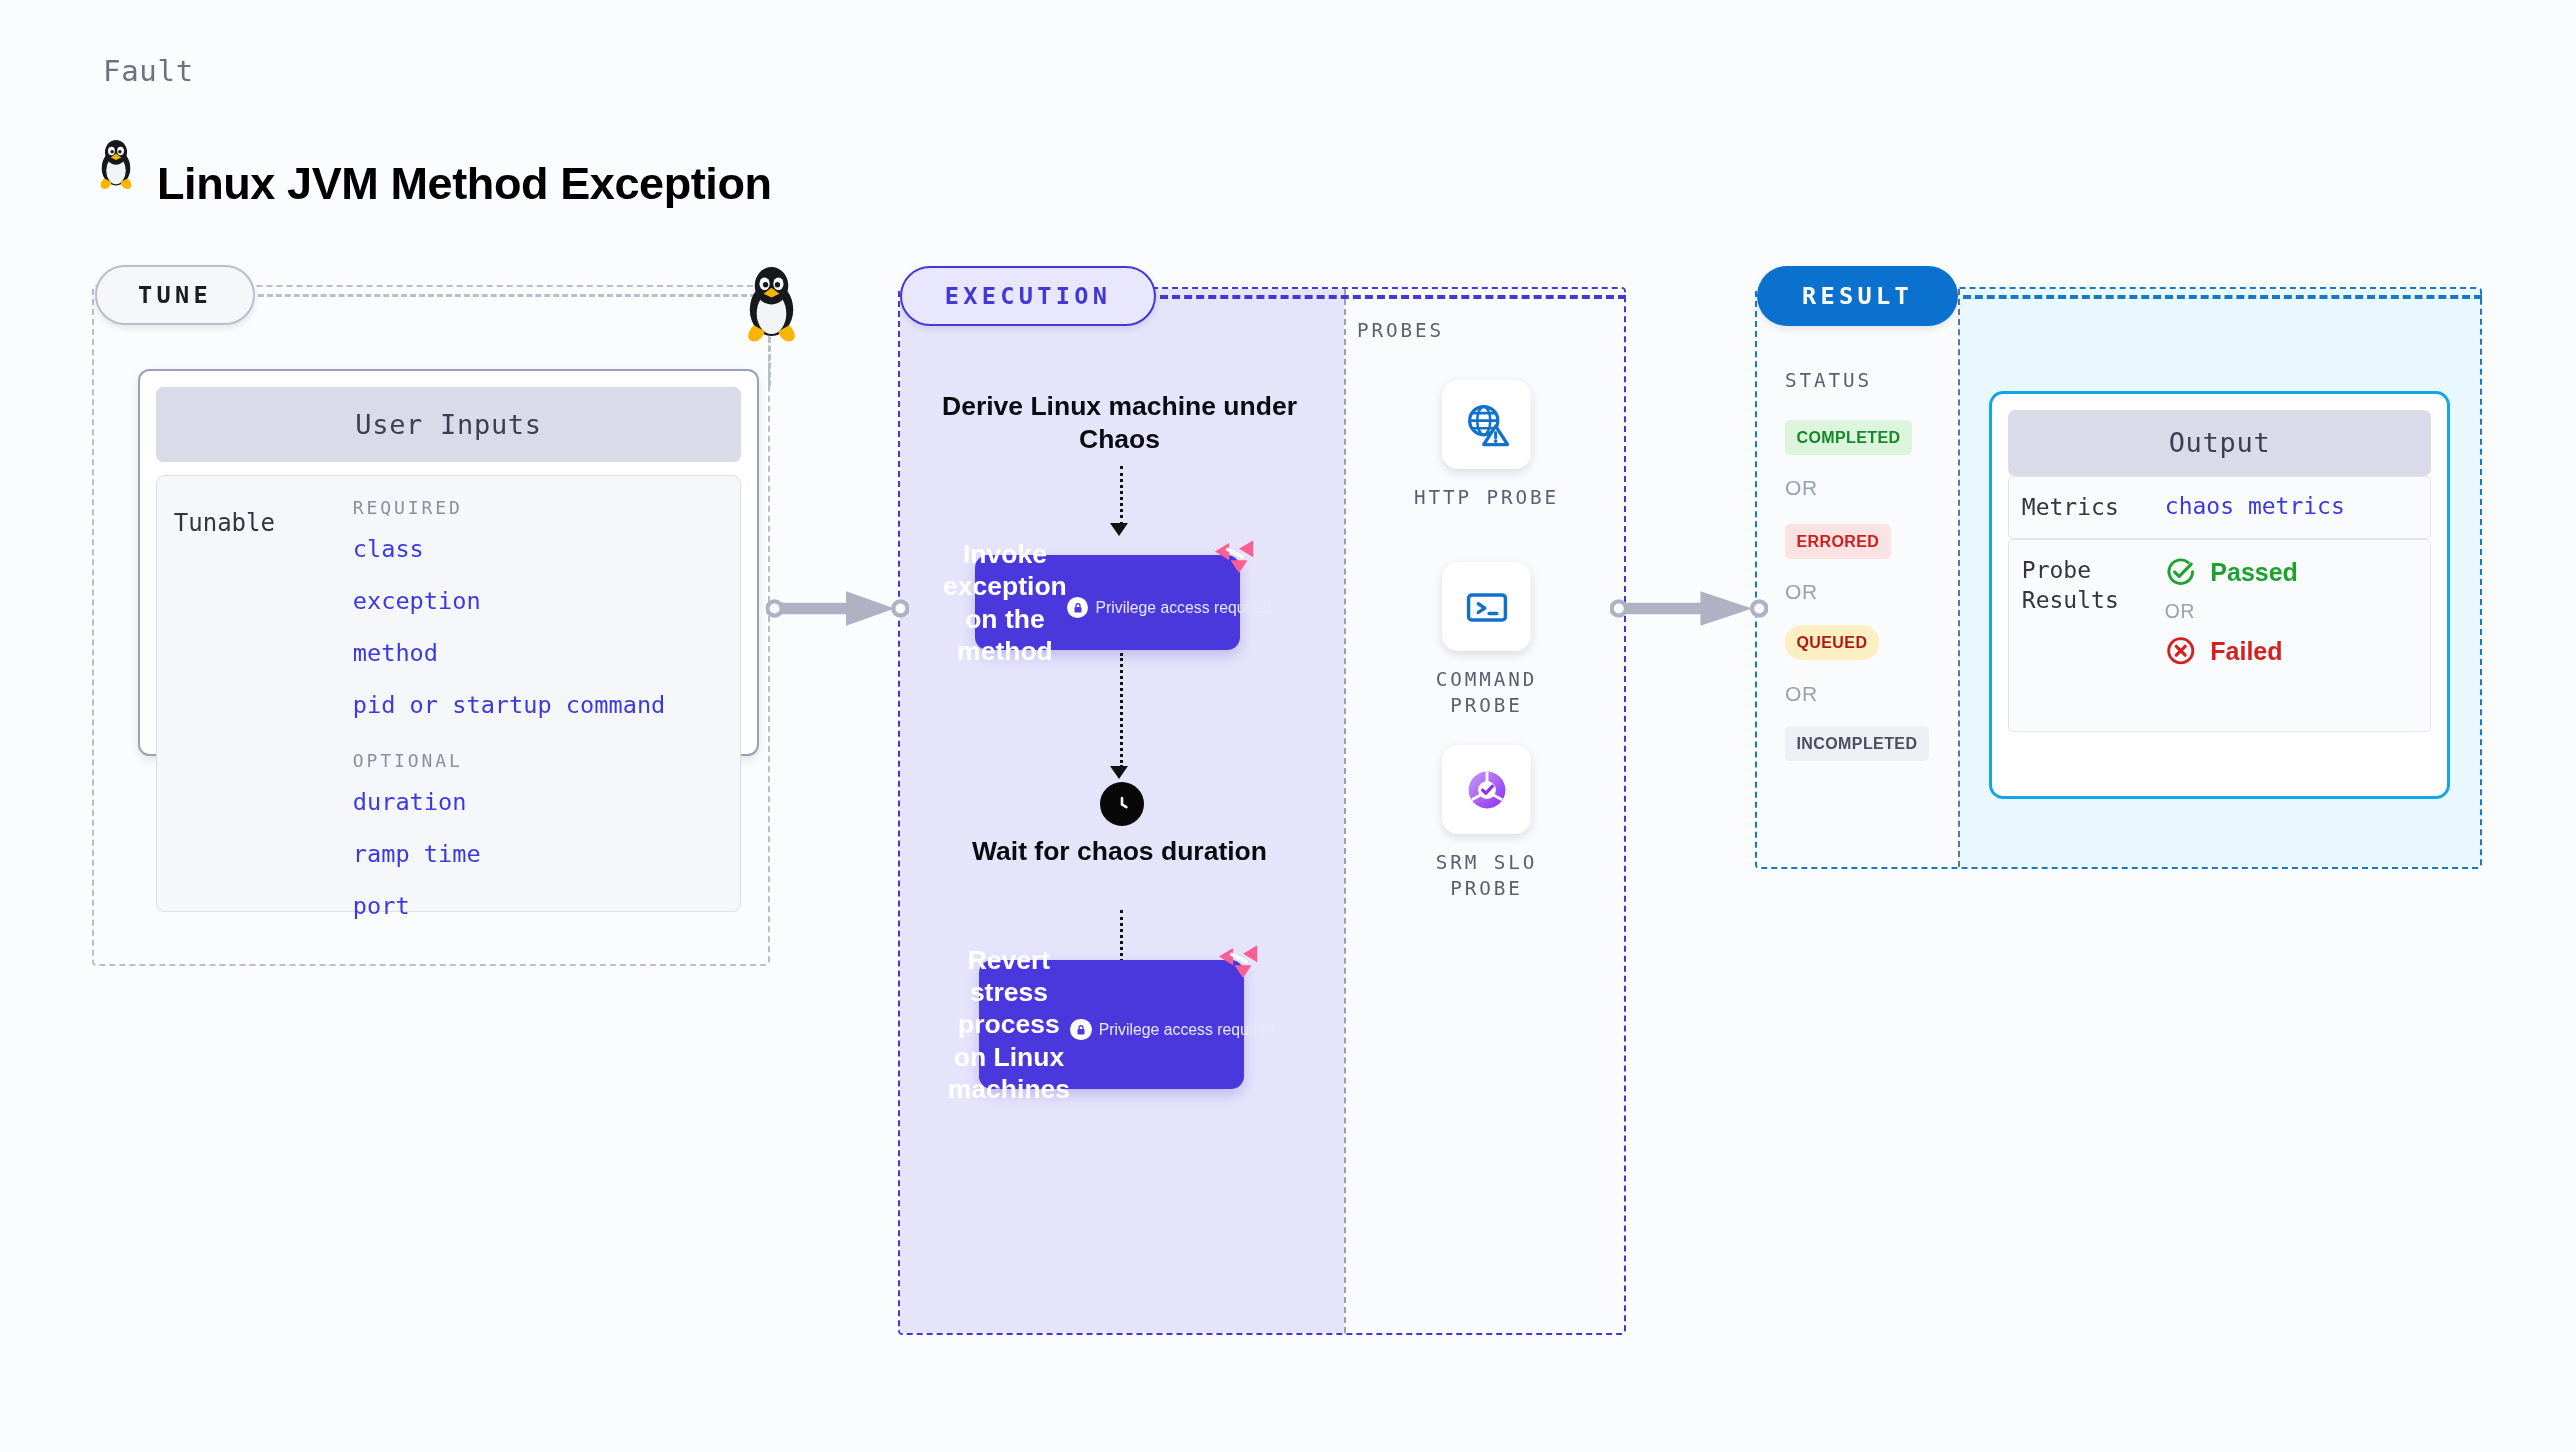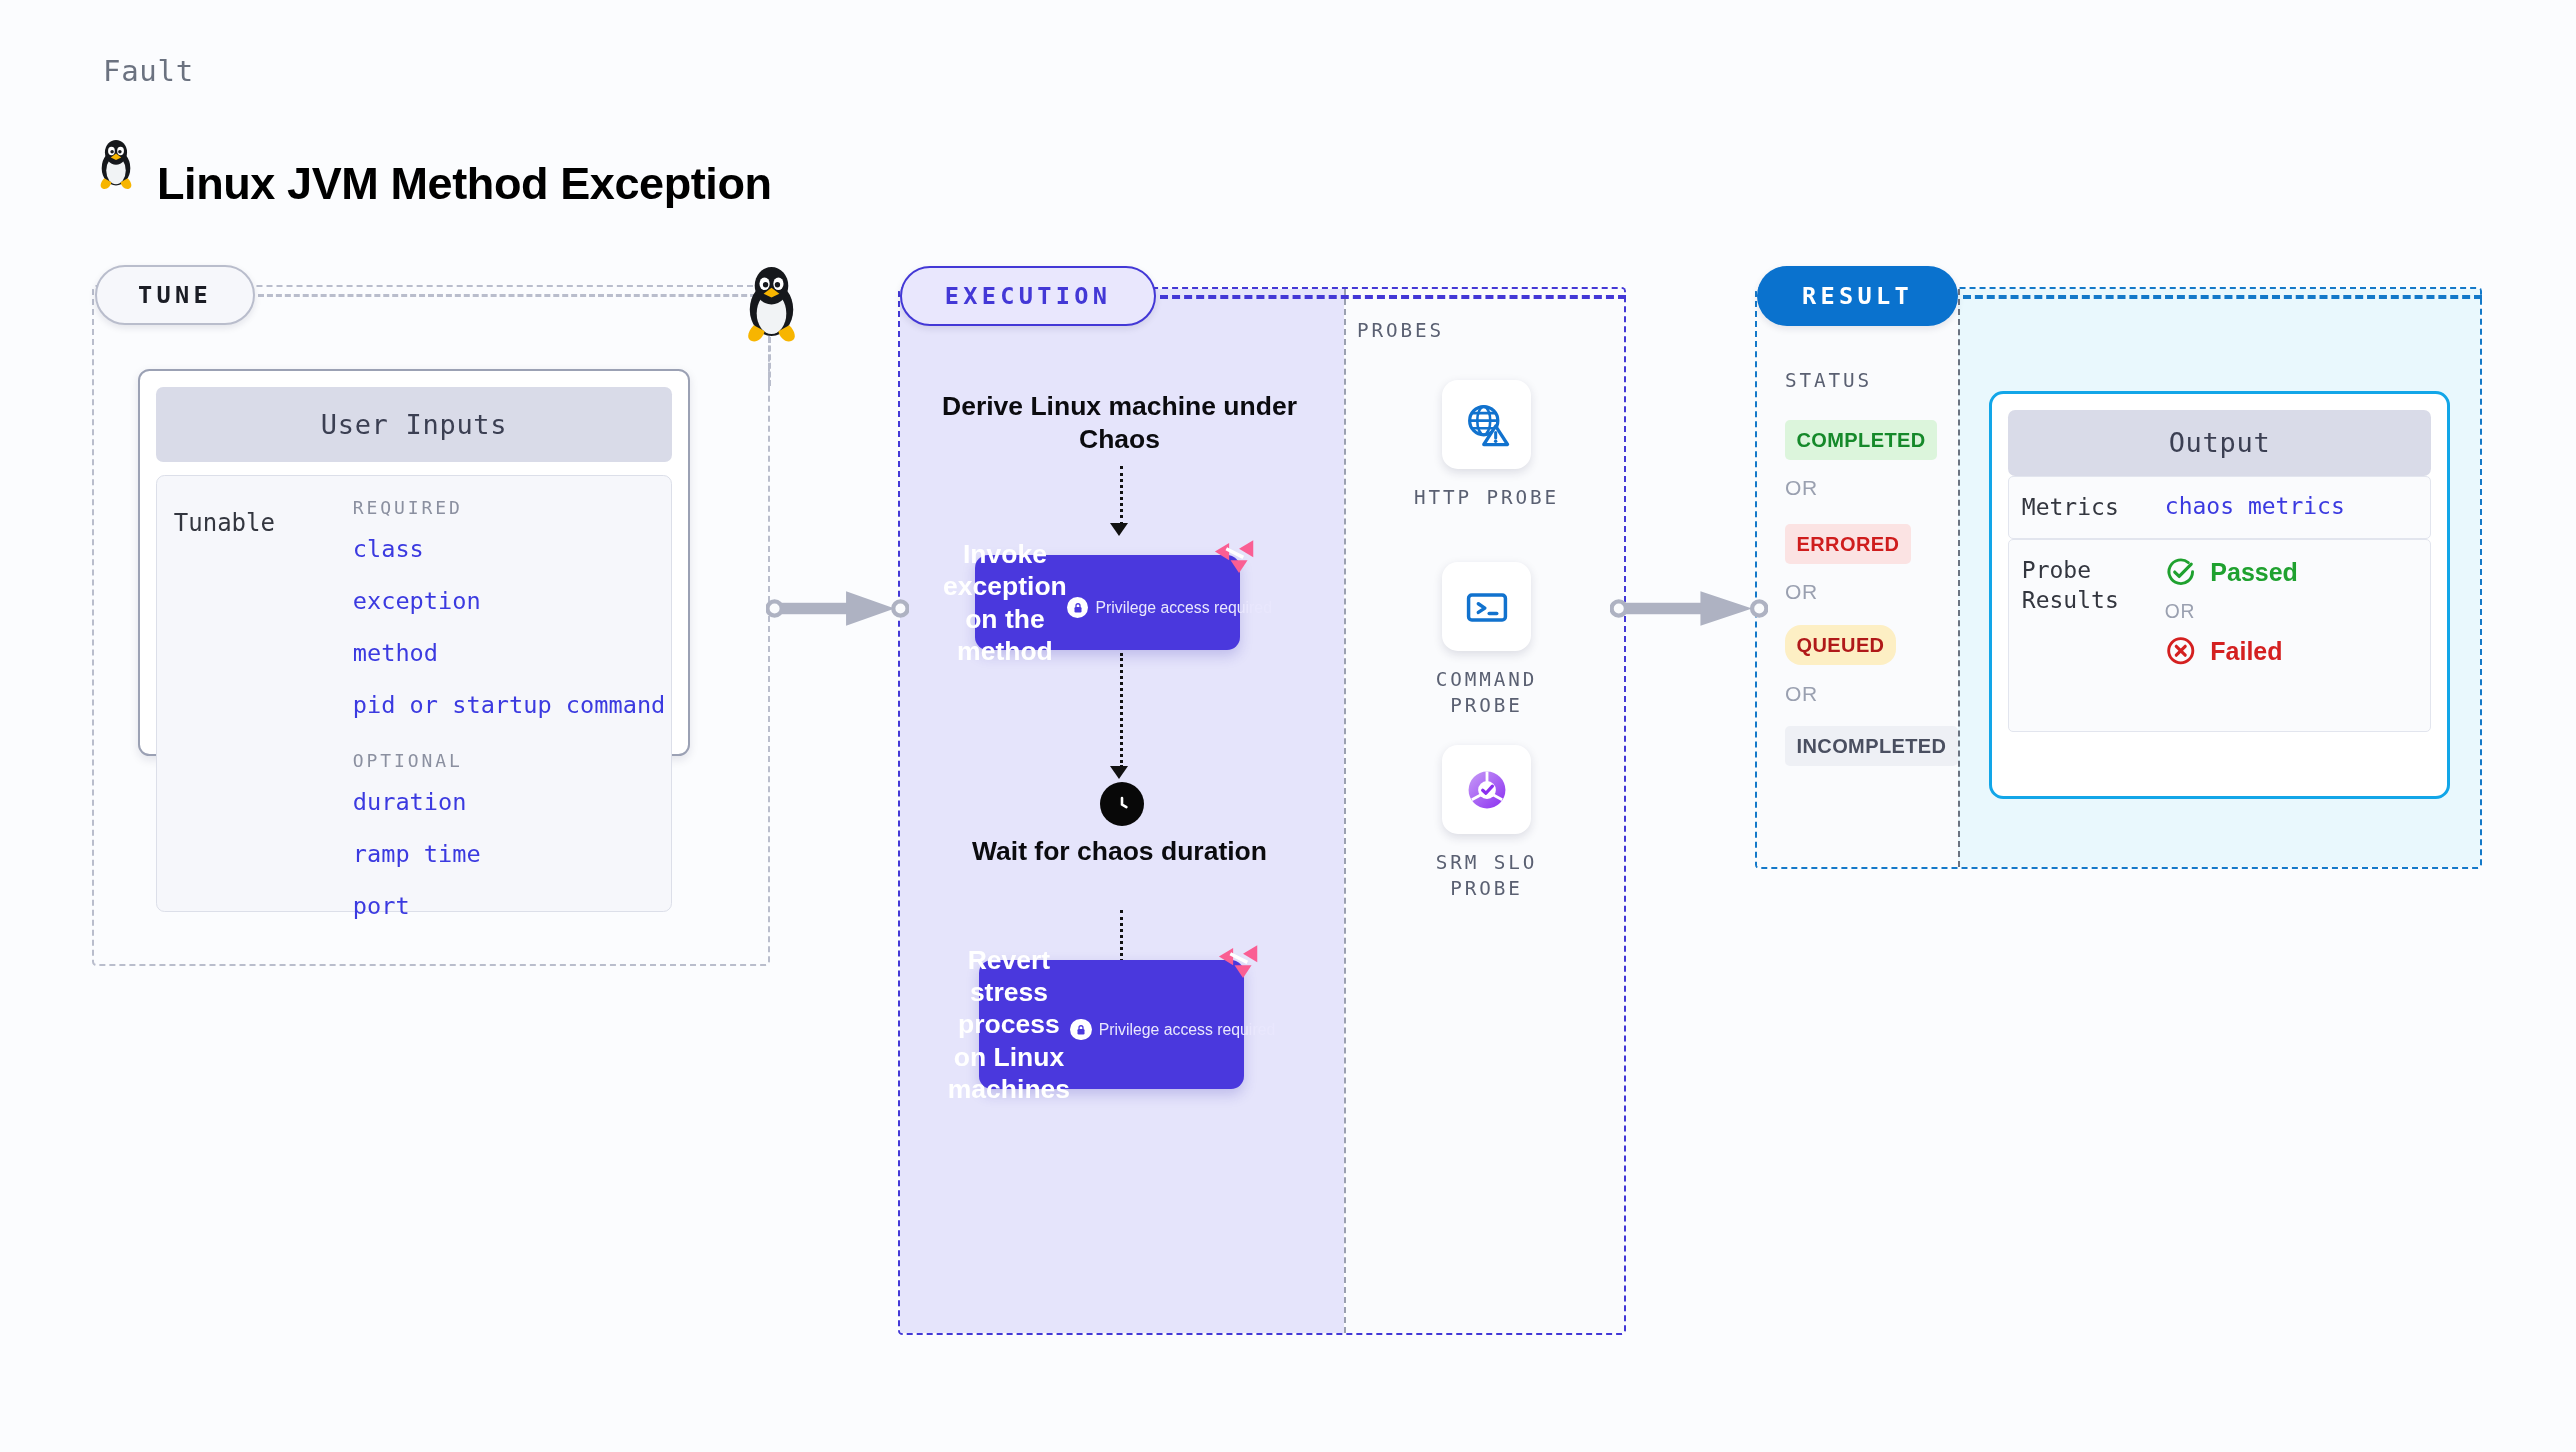--- a/index.html
+++ b/index.html
@@ -63,21 +63,21 @@
     border-left: 3.6px dashed #b9bdcc;
   }
 
   .card-outer {
     position: absolute;
     background: #ffffff;
     border: 2.1px solid #9ba1b4;
     border-radius: 11.5px;
     box-shadow: 0 3.6px 10px rgba(20,20,60,.10);
   }
-  #user-inputs-card { left: 138px; top: 369px; width: 552px; height: 387px; padding: 15.8px; }
+  #user-inputs-card { left: 138px; top: 369px; width: 621px; height: 387px; padding: 15.8px; }
   #user-inputs-head {
     height: 75px; background: #d9dbe8; border-radius: 7.2px;
     display: flex; align-items: center; justify-content: center;
     font-family: "DejaVu Sans Mono", monospace;
     font-size: 27px; color: #3b3f52; letter-spacing: 0.7px;
   }
   #tunable-box {
     margin-top: 13px; height: 437px;
     background: #f6f7fb; border: 1.4px solid #dcdfe9; border-radius: 8.6px;
     display: flex; padding: 21.5px 13px 0 17px;
@@ -214,21 +214,21 @@
     border-top: 4.3px dashed #1479c9;
   }
 
   #status-title {
     position: absolute; left: 1785px; top: 369px;
     font-family: "DejaVu Sans Mono", monospace;
     font-size: 19.3px; color: #5a6072; letter-spacing: 2.9px; z-index: 5;
   }
   .status-chip {
     position: absolute; z-index: 5; border-radius: 5px;
-    font-size: 20px; font-weight: bold; letter-spacing: 0.4px;
+    font-size: 16px; font-weight: bold; letter-spacing: 0.4px;
     padding: 8.6px 11.5px; white-space: nowrap;
   }
   .or-text {
     position: absolute; z-index: 5;
     font-size: 21px; color: #9aa0b0; letter-spacing: 0.7px;
   }
 
   #output-card {
     position: absolute; left: 1989px; top: 391px;
     width: 461px; height: 408px;

